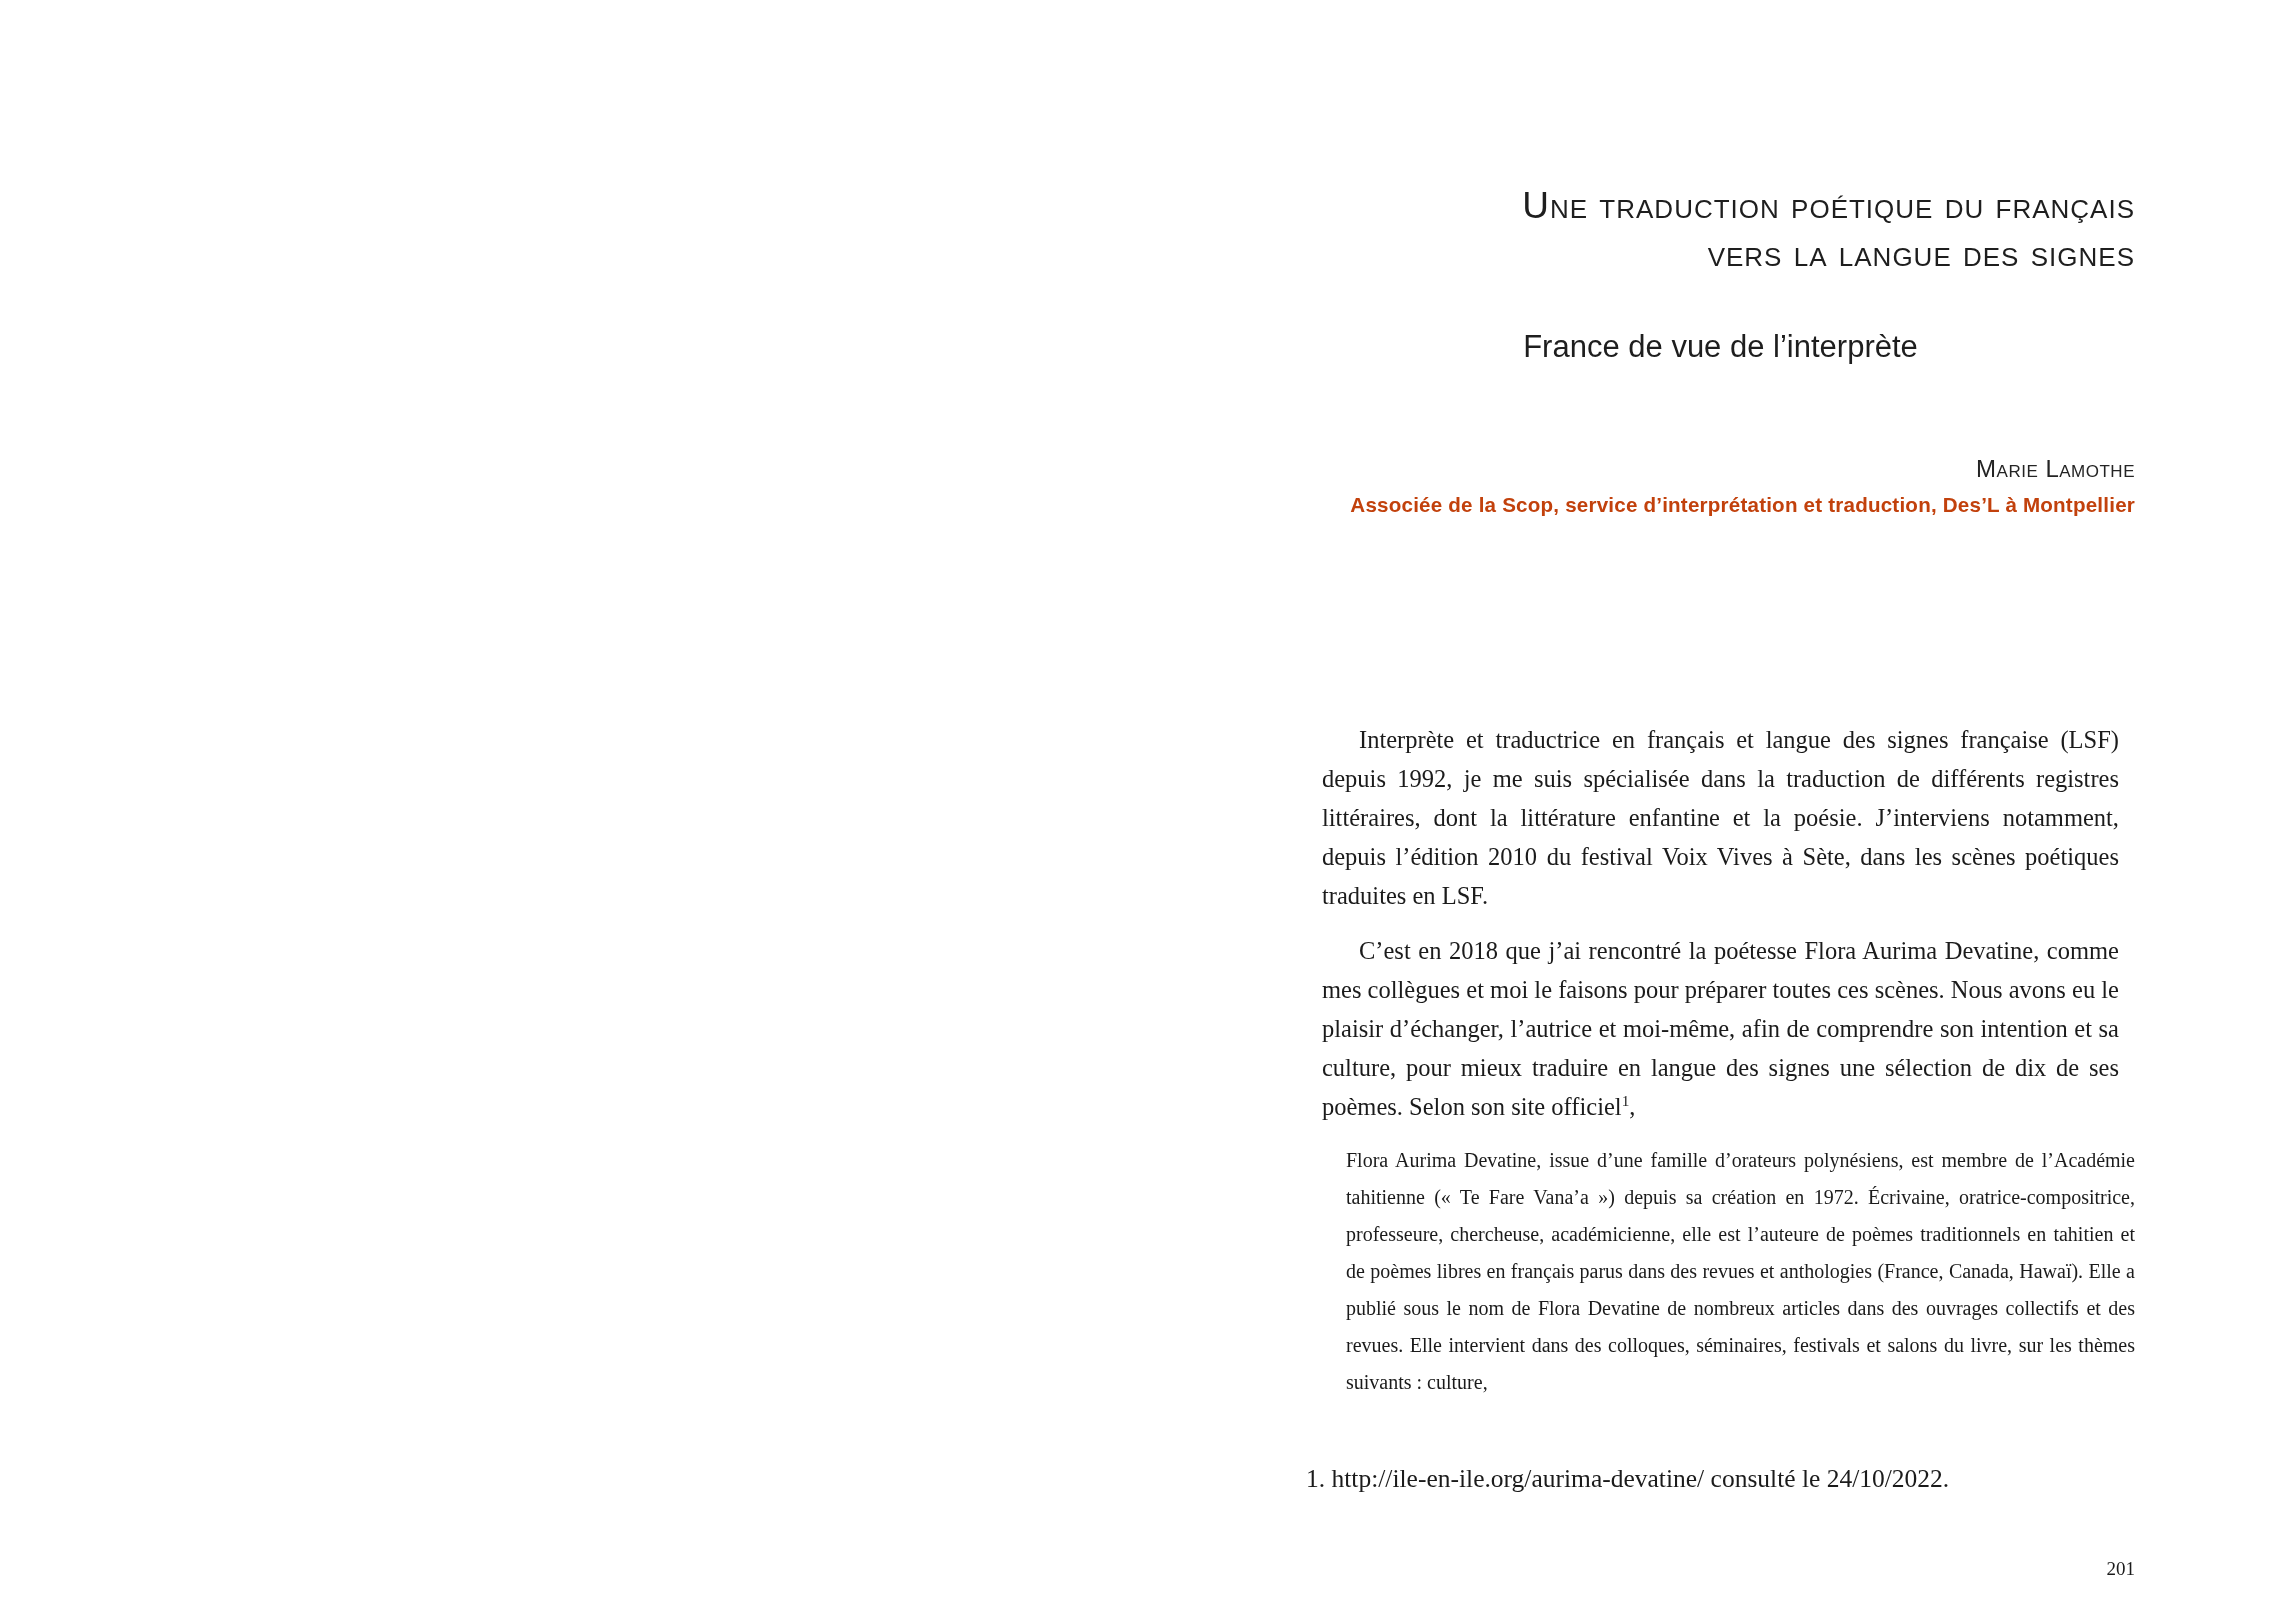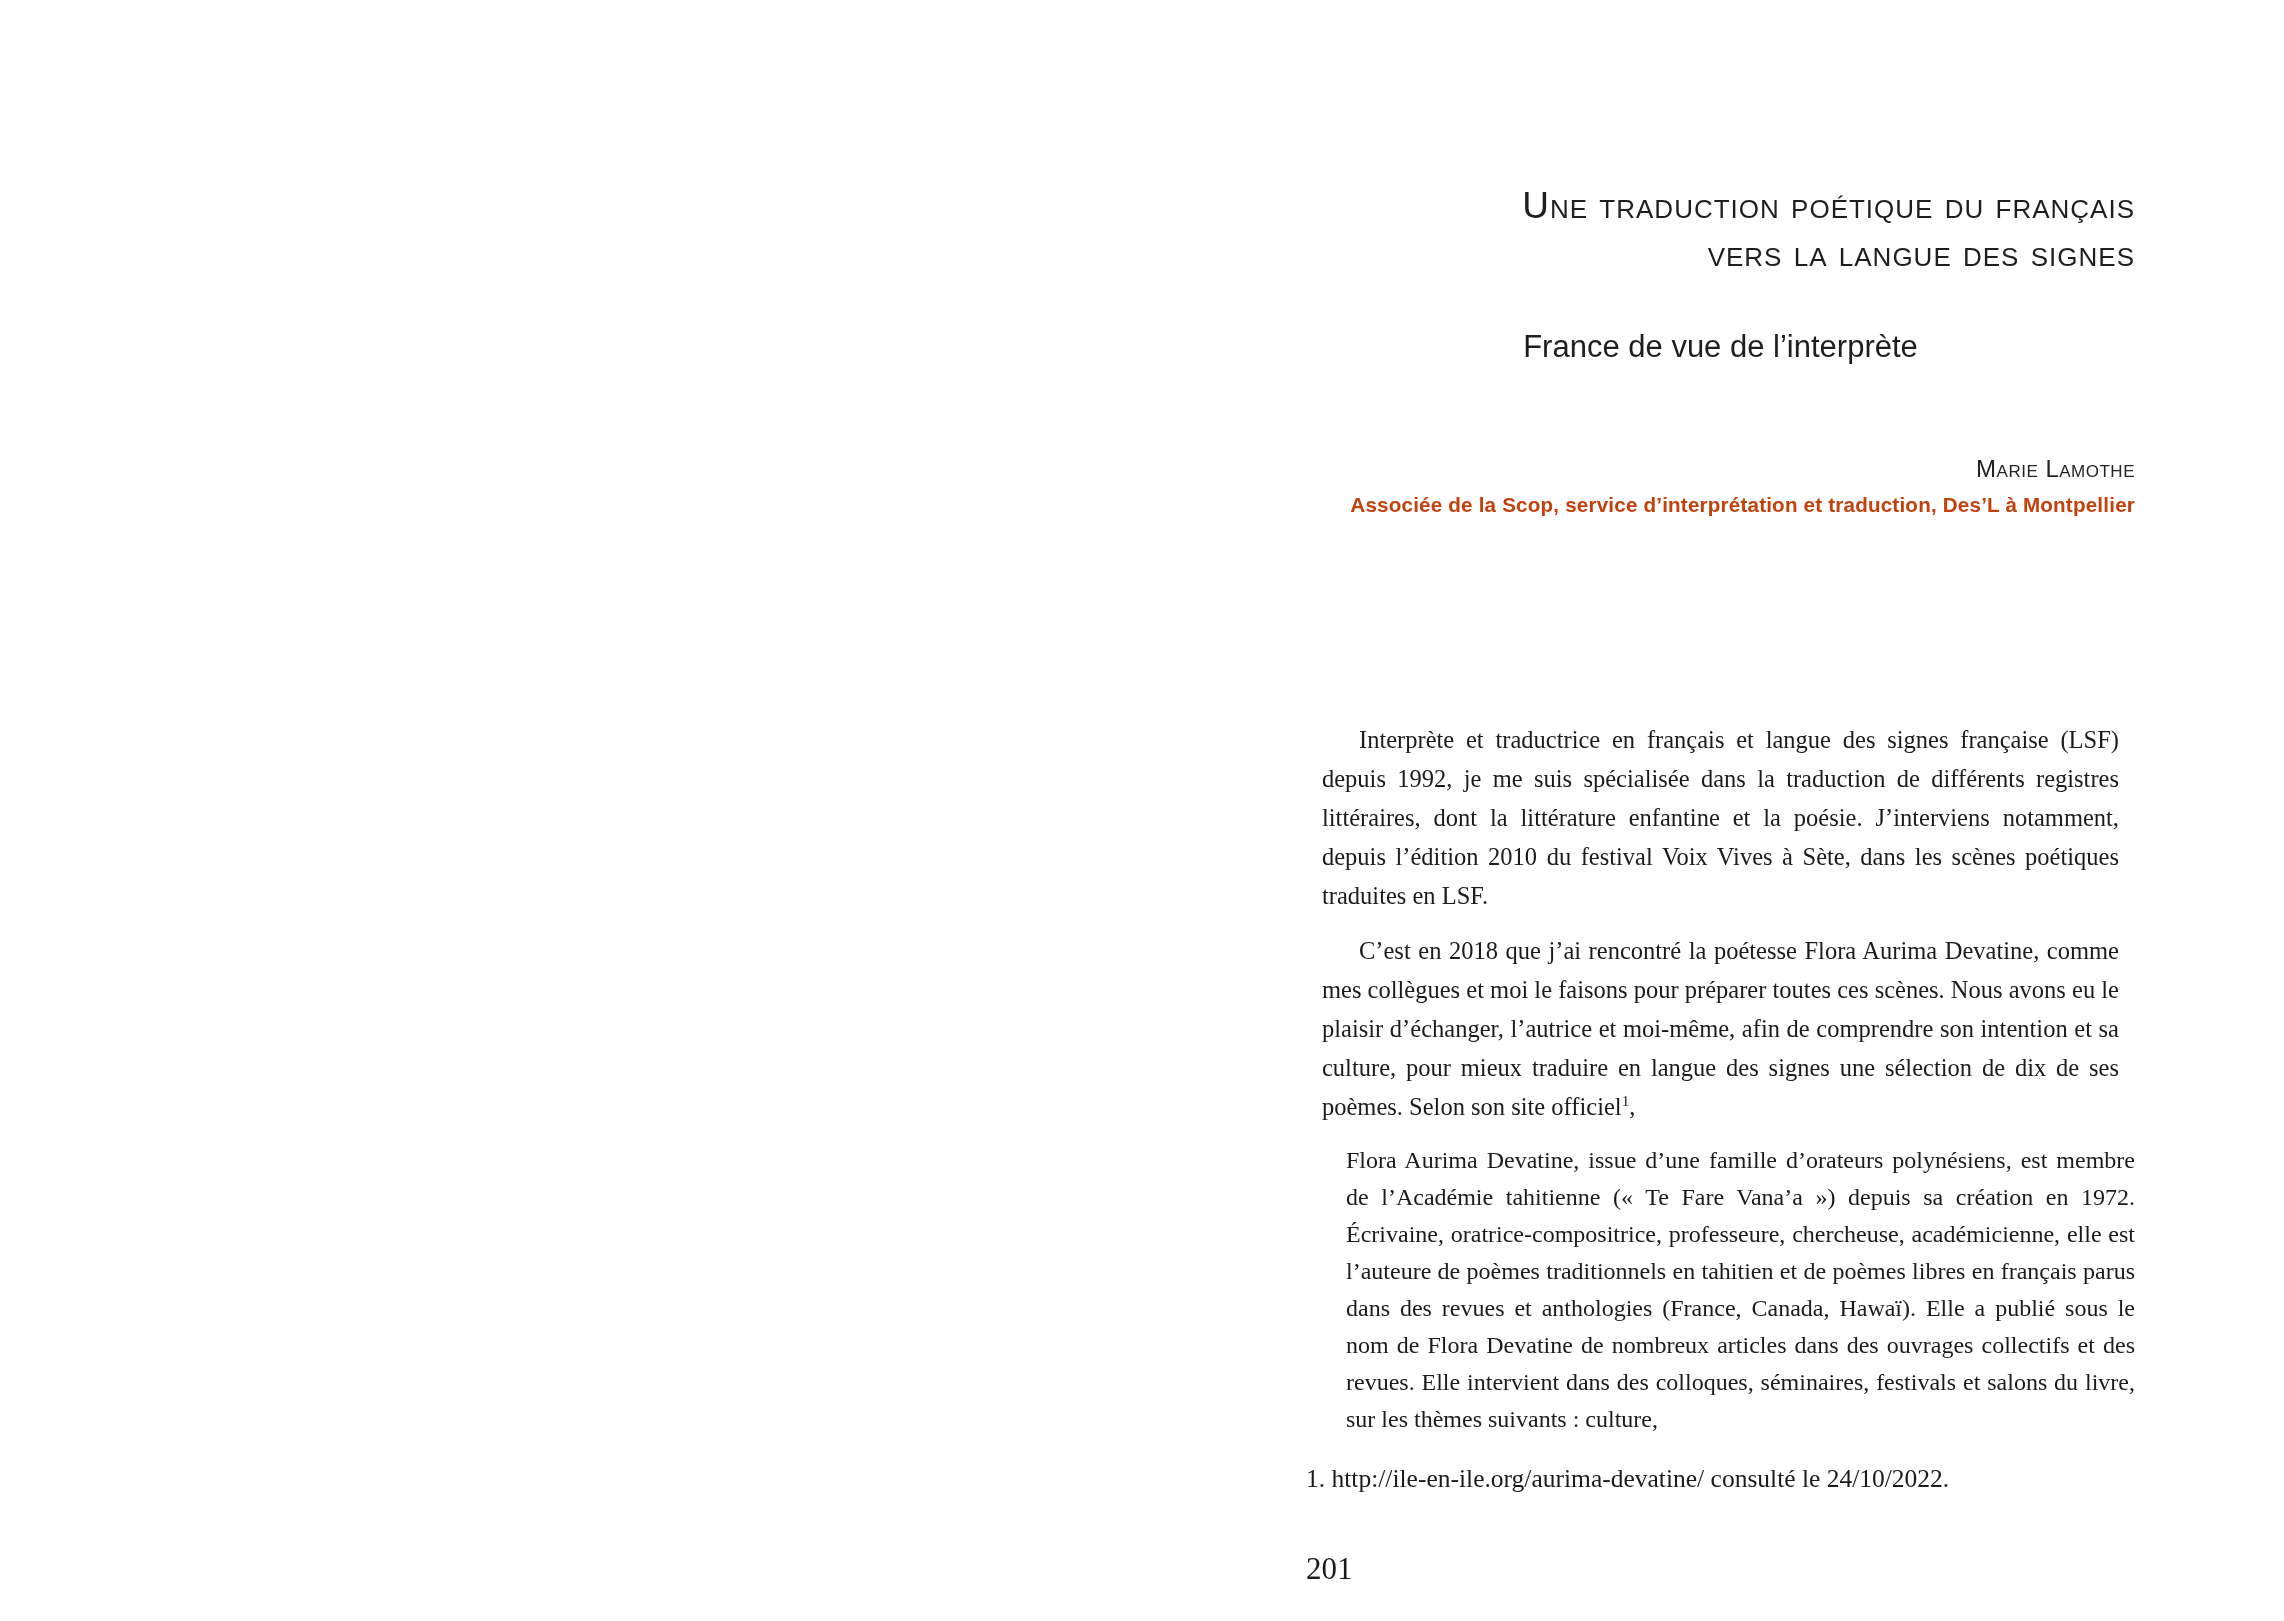--- a/index.html
+++ b/index.html
@@ -75,33 +75,33 @@
     margin: 16px;
     text-indent: 37px;
   }
   .body-col sup {
     font-size: 0.62em;
     line-height: 0;
     vertical-align: super;
   }
   .block-quote {
     margin: 9.8px 0 0 40px;
-    font-size: 24px;
+    font-size: 20px;
     line-height: 37px;
     text-align: justify;
   }
   .footnote {
     top: 1463px;
     font-size: 25.5px;
     line-height: 31px;
   }
   .page-number {
     top: 1554px;
-    text-align: left;
-    font-size: 31px;
+    text-align: right;
+    font-size: 19px;
     line-height: 29px;
   }
 </style>
 </head>
 <body>
 
 <div class="page">
 
   <div class="col title-block">
     <div>Une traduction poétique du français</div>

